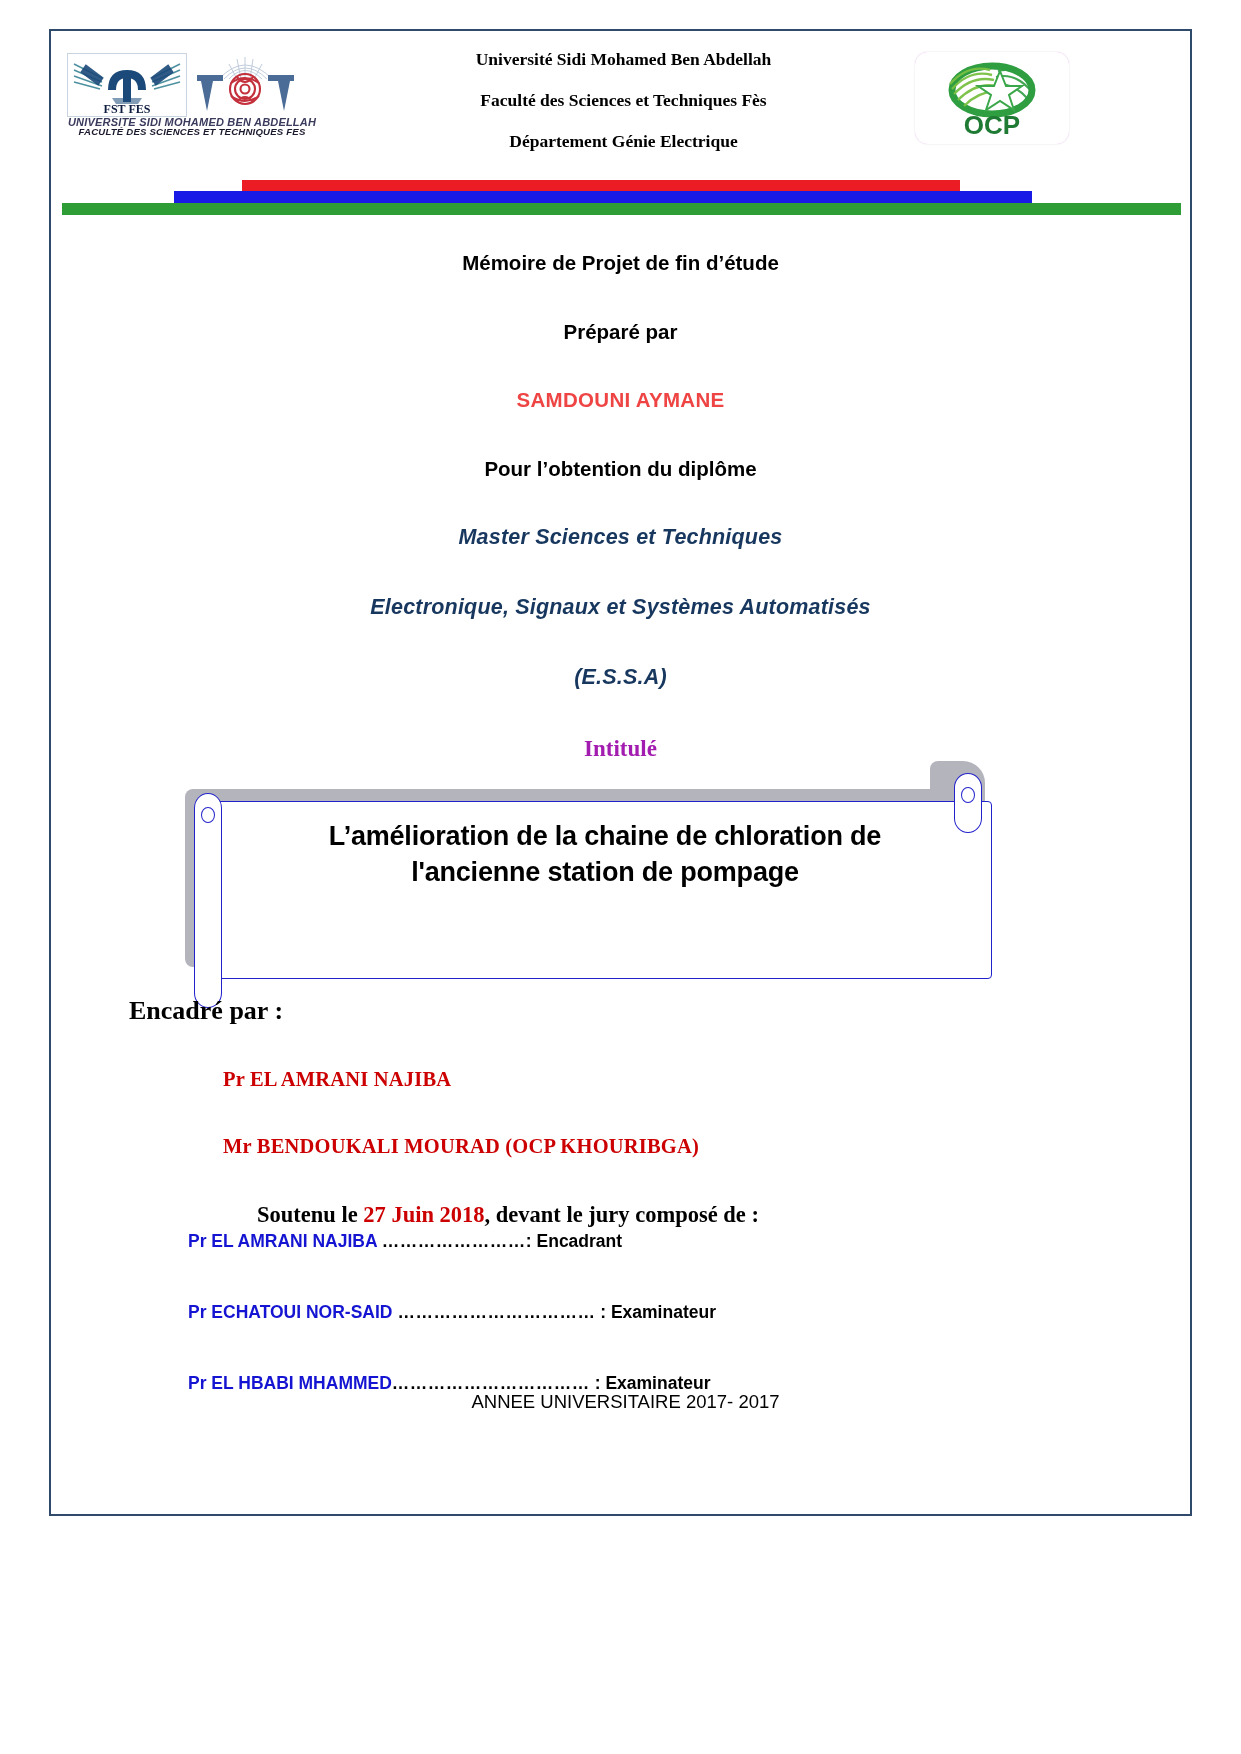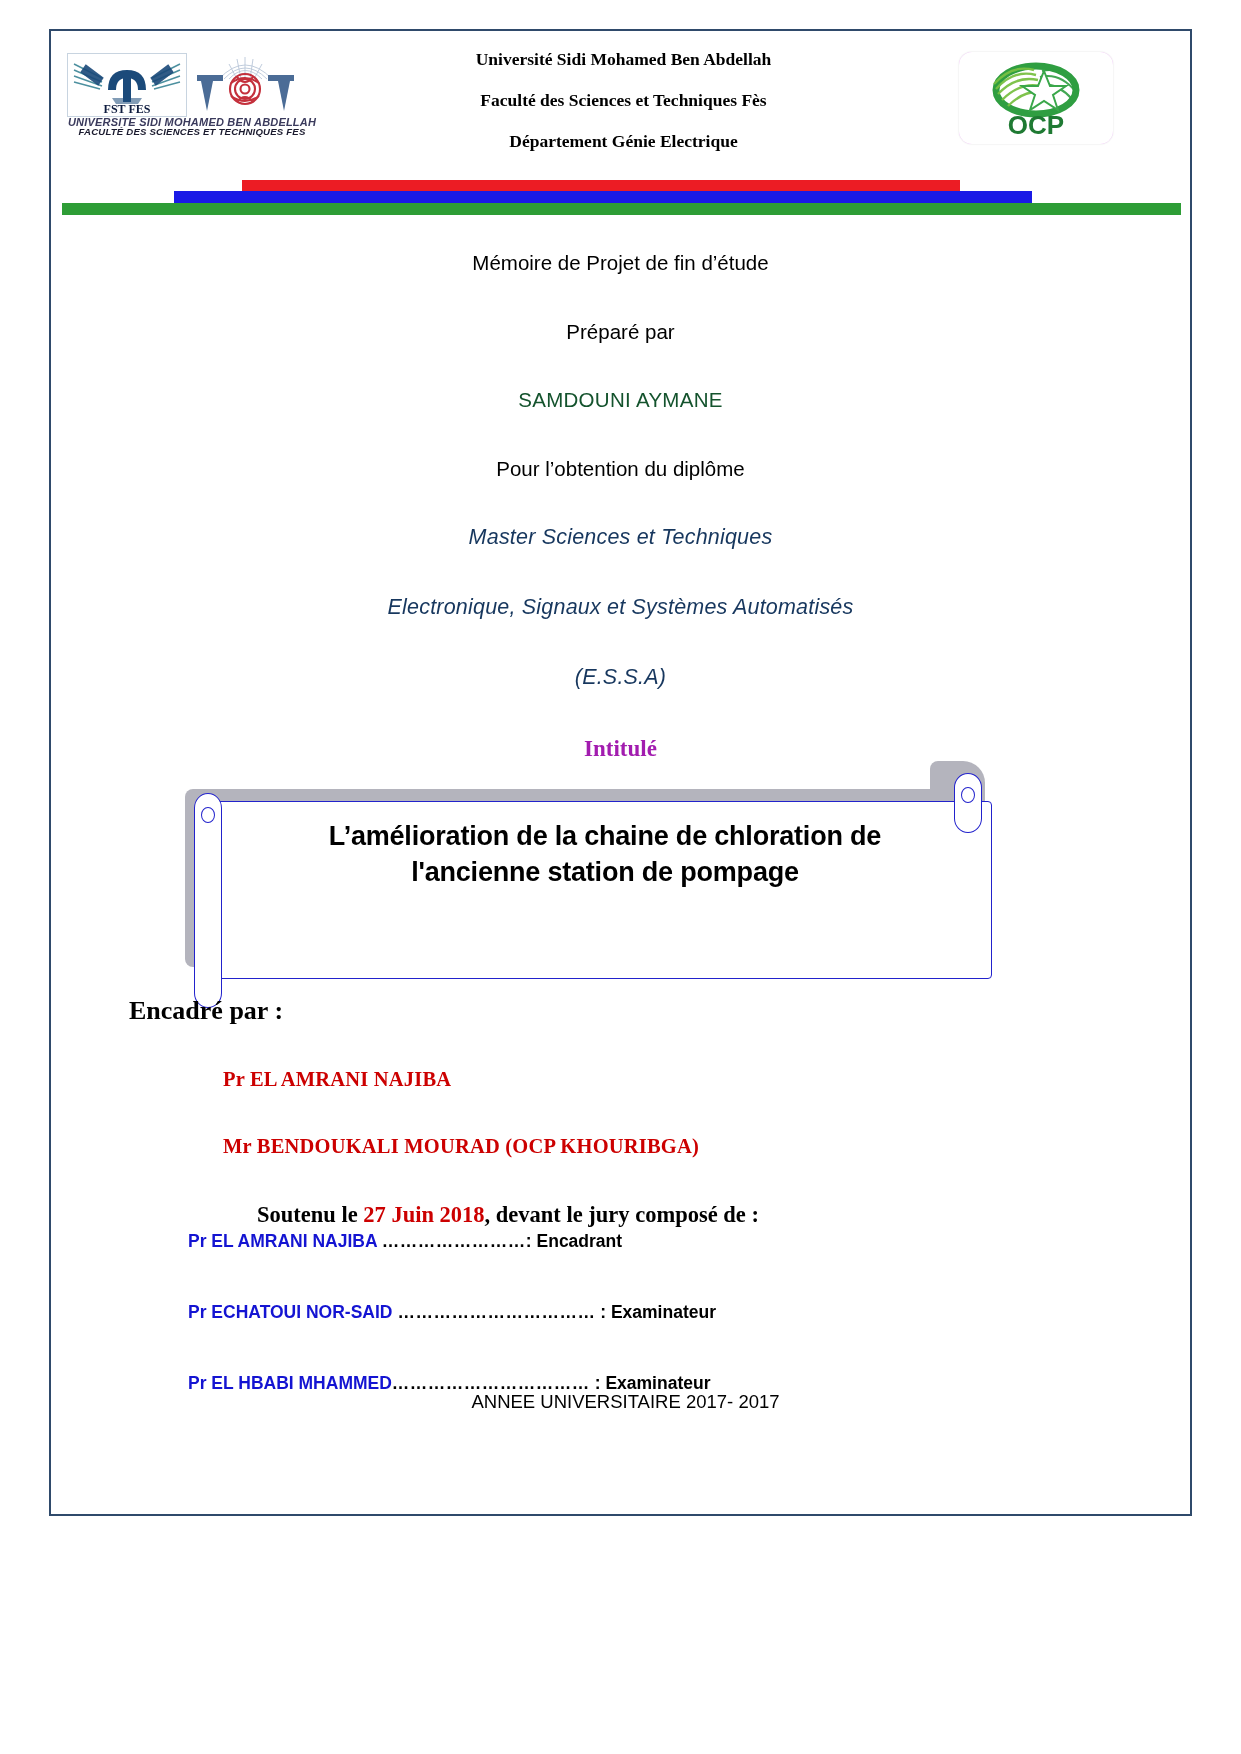--- a/index.html
+++ b/index.html
@@ -89,21 +89,21 @@
     font-size: 17.5px;
     font-weight: bold;
     color: #000000;
     margin: 0 0 21px 0;
     line-height: 1.15;
   }
   .header-center .hline:last-child { margin-bottom: 0; }
 
   .logo-ocp {
     position: absolute;
-    left: 908px;
+    left: 864px;
     top: 21px;
     width: 154px;
     height: 92px;
     background: #f0abfc;
     border-radius: 13px;
     box-shadow: 0 0 2px rgba(0,0,0,0.14);
     overflow: hidden;
   }
 
   
@@ -117,26 +117,26 @@
   .body-block {
     position: absolute;
     left: 0;
     top: 220px;
     width: 100%;
     text-align: center;
   }
   .body-block .bline {
     font-family: "Liberation Sans", sans-serif;
     font-size: 20.5px;
-    font-weight: normal;
+    font-weight: bold;
     color: #000000;
     line-height: 1.2;
     margin: 0 0 44px 0;
   }
-  .body-block .bline.accent-red  { color: #14532d; font-size: 20.5px; letter-spacing: 0.3px; }
+  .body-block .bline.accent-red  { color: #ef4444; font-size: 20.5px; letter-spacing: 0.3px; }
   .body-block .bline.prog {
     color: #17375e;
     font-style: italic;
     font-size: 21.5px;
     letter-spacing: 0.2px;
   }
   .body-block .bline.intitule {
     font-family: "Liberation Serif", serif;
     font-size: 23px;
     font-weight: bold;

